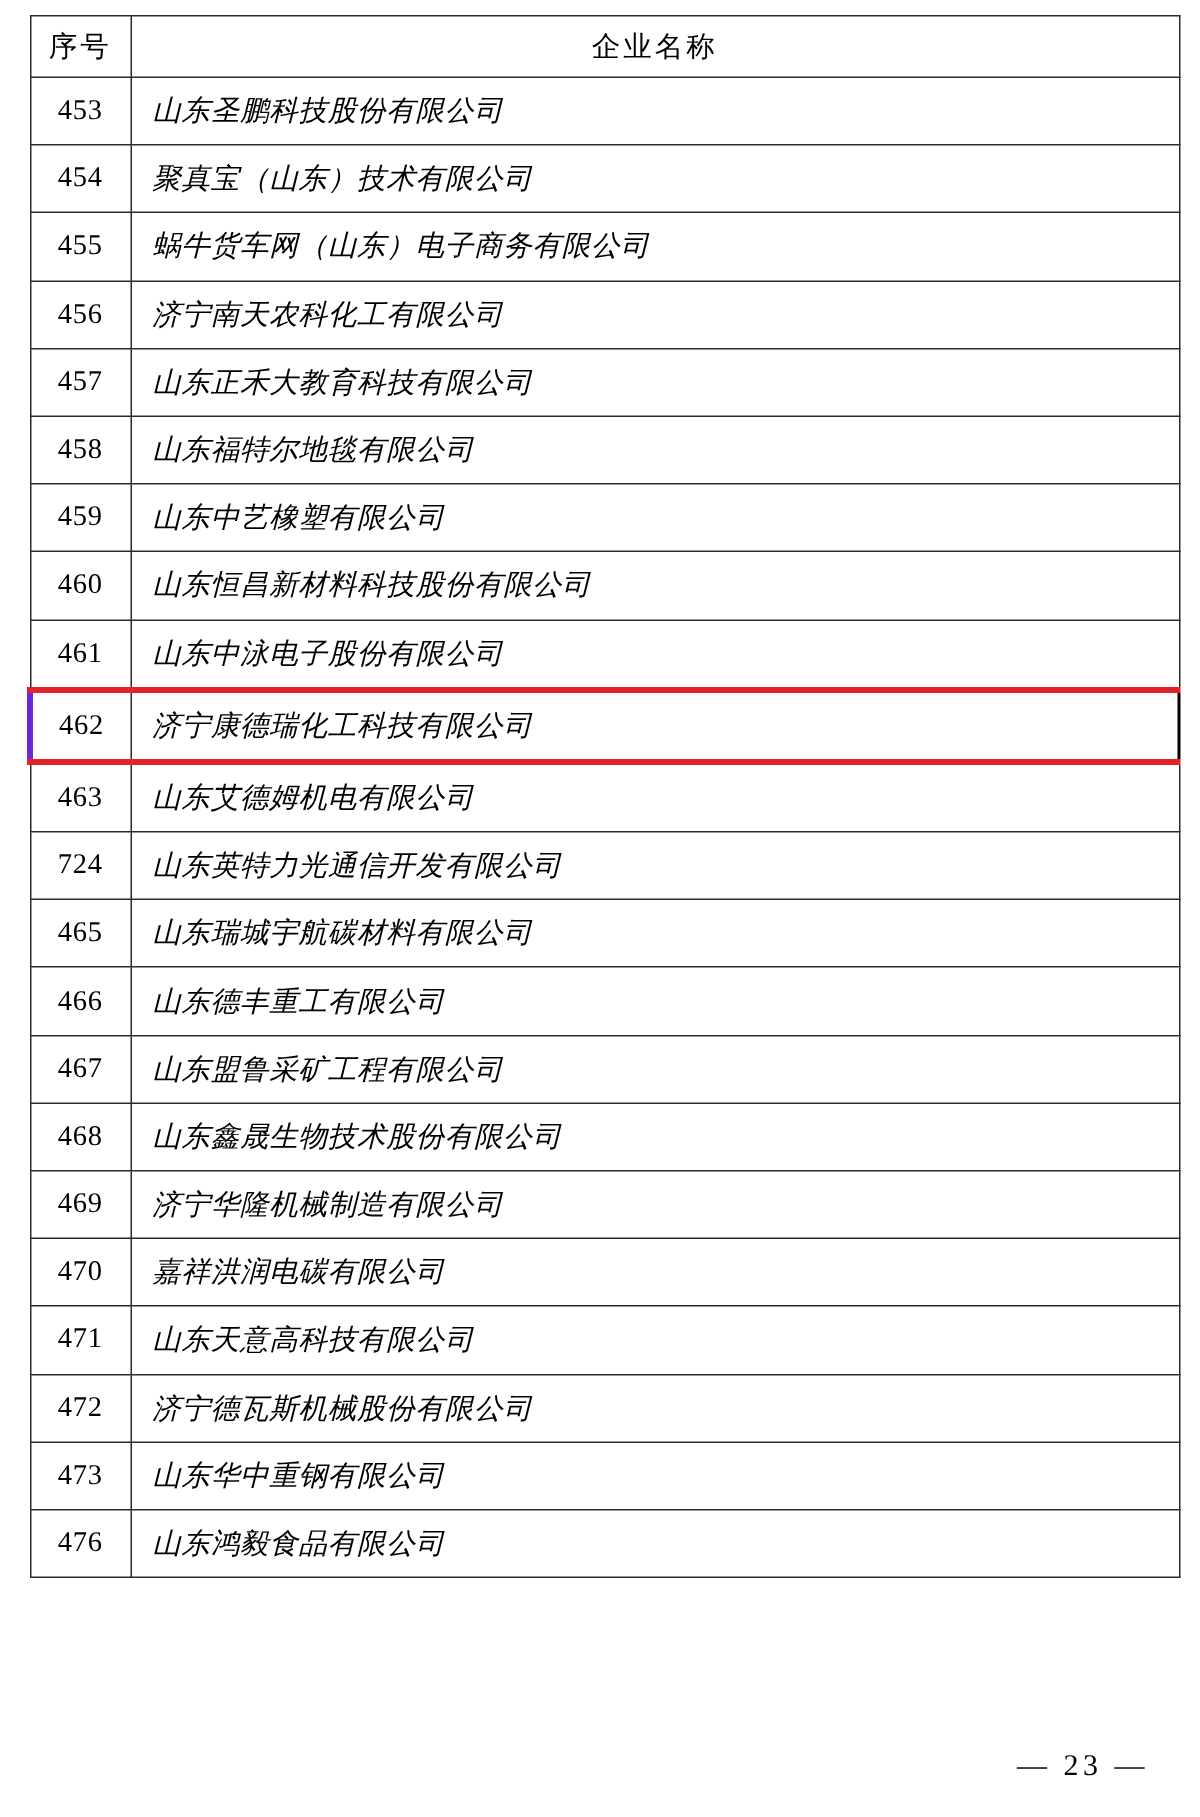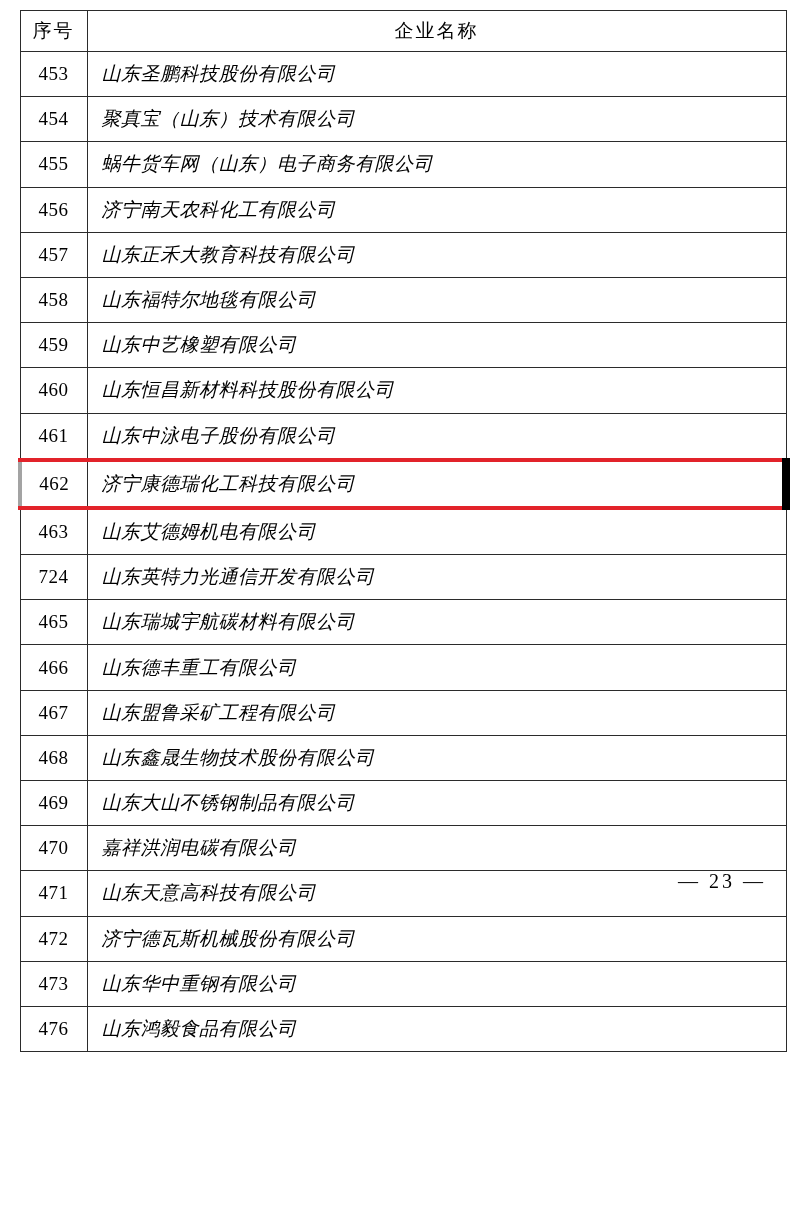--- a/index.html
+++ b/index.html
@@ -13,21 +13,21 @@
     font-family: "Liberation Serif", "DejaVu Serif", serif;
     color: #000000;
     position: relative;
     overflow: hidden;
   }
   .page {
     position: absolute;
     left: 0;
     top: 0;
     width: 800px;
-    height: 915px;
+    height: 1211px;
   }
   .table-wrap {
     position: absolute;
     left: 18px;
     top: 10px;
     width: 764px;
   }
   table.company-table {
     border-collapse: collapse;
     width: 764px;
@@ -69,24 +69,24 @@
   tbody td.col-name {
     padding-left: 14px;
     letter-spacing: 0.5px;
     font-style: italic;
   }
   tr.highlight-row td {
     border-top: 4px solid #e2232a;
     border-bottom: 4px solid #e2232a;
   }
   tr.highlight-row td.col-index {
-    border-left: 4px solid #a3a3a3;
+    border-left: 4px solid #6d28d9;
   }
   tr.highlight-row td.col-name {
-    border-right: 8px solid #000000;
+    border-right: 2px solid #000000;
   }
   .page-number {
     position: absolute;
     right: 34px;
     bottom: 22px;
     font-size: 20px;
     letter-spacing: 3px;
   }
 </style>
 </head>
@@ -162,21 +162,21 @@
           <tr>
             <td class="col-index">467</td>
             <td class="col-name">山东盟鲁采矿工程有限公司</td>
           </tr>
           <tr>
             <td class="col-index">468</td>
             <td class="col-name">山东鑫晟生物技术股份有限公司</td>
           </tr>
           <tr>
             <td class="col-index">469</td>
-            <td class="col-name">山东大山不锈钢制品有限公司</td>
+            <td class="col-name">济宁华隆机械制造有限公司</td>
           </tr>
           <tr>
             <td class="col-index">470</td>
             <td class="col-name">嘉祥洪润电碳有限公司</td>
           </tr>
           <tr>
             <td class="col-index">471</td>
             <td class="col-name">山东天意高科技有限公司</td>
           </tr>
           <tr>

